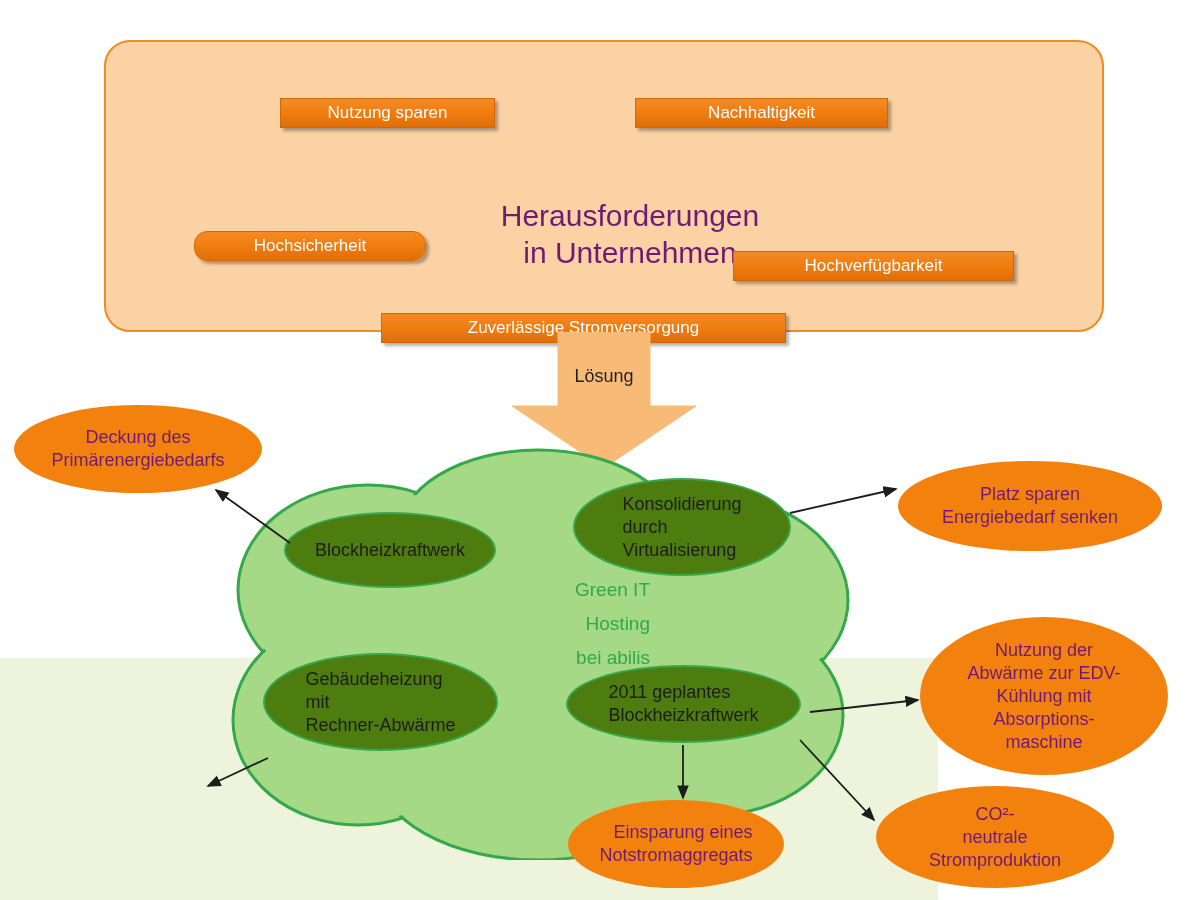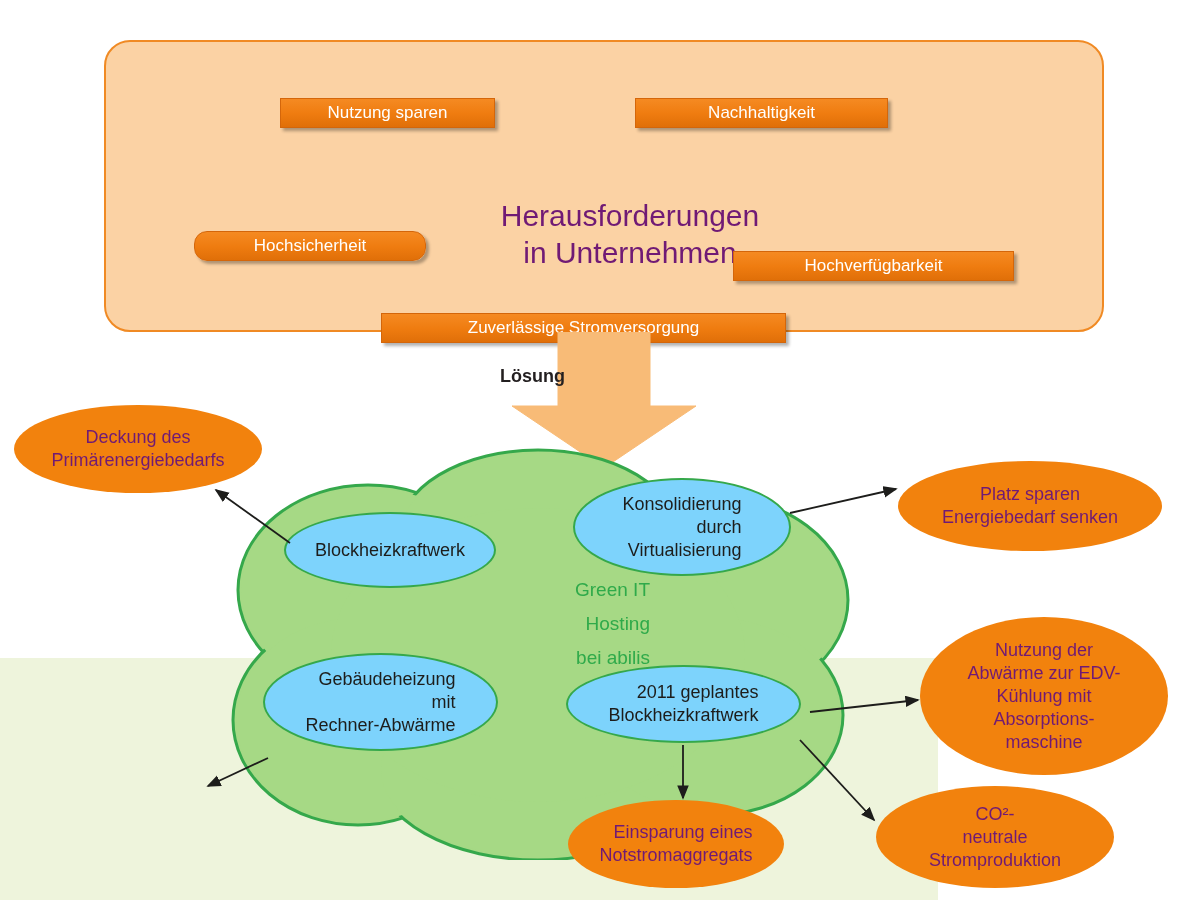--- a/index.html
+++ b/index.html
@@ -79,22 +79,23 @@
     left: 0;
     top: 0;
     width: 208px;
     height: 136px;
   }
   .arrow-label {
     position: absolute;
     left: 0;
     top: 34px;
     width: 208px;
+    text-align: center;
     font-size: 18px;
-    font-weight: bold;
+    font-weight: normal;
     color: #231f20;
   }
 
   
   .cloud-wrap {
     position: absolute;
     left: 208px;
     top: 440px;
     width: 660px;
     height: 420px;
@@ -109,25 +110,25 @@
     font-size: 19px;
     line-height: 34px;
   }
 
   
   .green-oval {
     position: absolute;
     box-sizing: border-box;
     border: 2px solid #35a84b;
     border-radius: 50%;
-    background: #7dd3fc;
+    background: #4d7c0f;
     color: #1d1d1b;
     font-size: 18px;
     line-height: 23px;
-    text-align: right;
+    text-align: left;
     display: flex;
     align-items: center;
     justify-content: center;
     padding: 4px;
   }
 
   
   .orange-oval {
     position: absolute;
     box-sizing: border-box;

